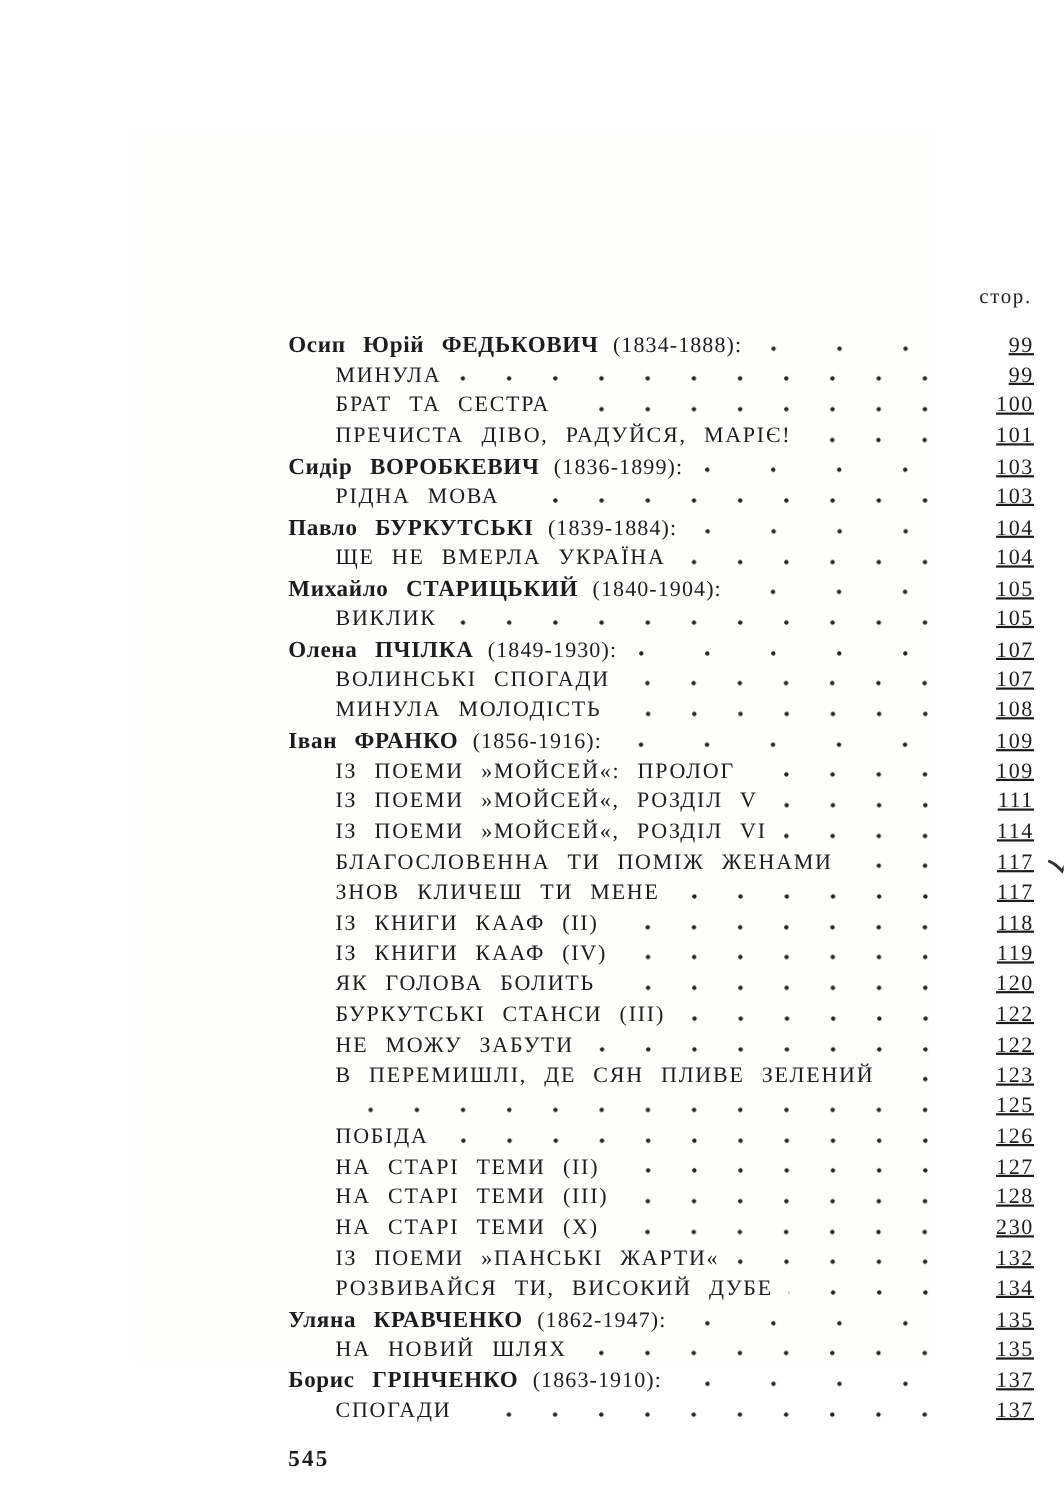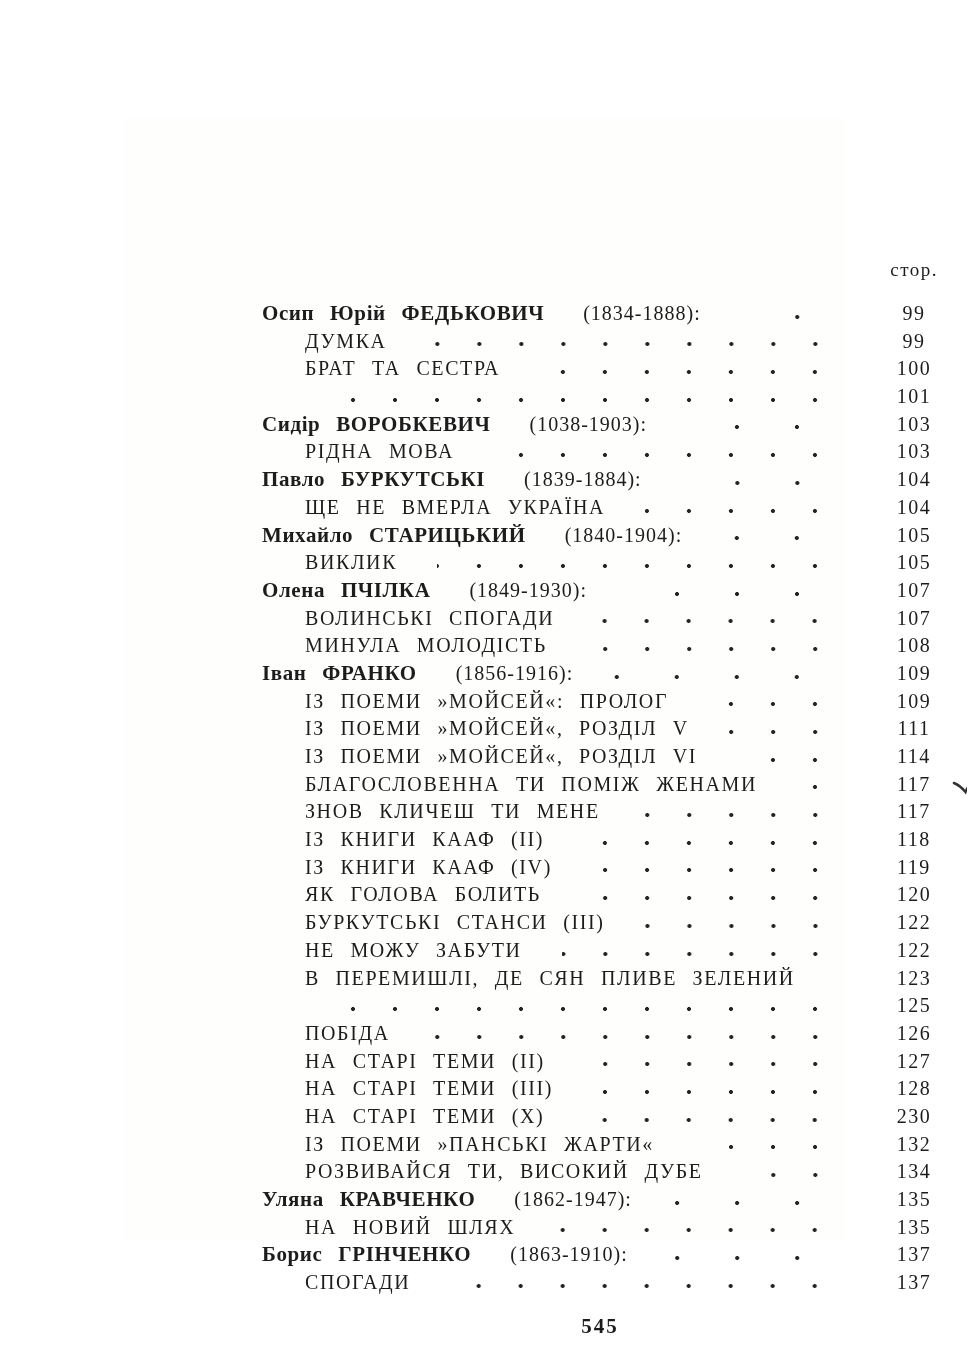--- a/index.html
+++ b/index.html
@@ -41,21 +41,20 @@
   }
   .rows { width: 100%; }
   .row {
     position: relative;
     display: flex;
     align-items: baseline;
     height: 27.7px;
     line-height: 27.7px;
     font-size: 20px;
     white-space: nowrap;
-    gap: 26px;
   }
   .row.work { padding-left: 43px; }
   .name {
     font-weight: bold;
     font-size: 21px;
     word-spacing: 10px;
     letter-spacing: 0.6px;
   }
   .dates {
     margin-left: 13px;
@@ -74,73 +73,75 @@
     background-image: radial-gradient(circle at 3px 5px, #242424 1.6px, rgba(0,0,0,0) 2.3px);
     background-size: 42px 10px;
     background-repeat: repeat-x;
     background-position: right center;
   }
   .row.author .leader {
     background-size: 60px 10px;
   }
   .page {
     flex: 0 0 52px;
-    text-align: center;
+    text-align: right;
     letter-spacing: 1.5px;
+    text-decoration: underline;
   }
   .check {
     position: absolute;
     right: -54px;
     bottom: 3px;
     width: 42px;
     height: 30px;
   }
   .check svg { display: block; }
   .footer-page {
     position: absolute;
     left: 140px;
     top: 1196px;
     width: 676px;
-    text-align: center;
+    text-align: left;
     font-size: 21px;
     letter-spacing: 2px;
     font-weight: bold;
   }
 </style>
 </head>
 <body>
 
 <div class="sheet">
   <div class="scan-page">
     <div class="content">
       <div class="col-header">стор.</div>
       <div class="rows">
           <div class="row author">
             <span class="name">Осип Юрій ФЕДЬКОВИЧ</span>
             <span class="dates">(1834-1888):</span>
             <span class="leader"></span>
             <span class="page">99</span>
           </div>
           <div class="row work">
-            <span class="title">ДУМКА</span>
+            <span class="title">МИНУЛА</span>
             <span class="leader"></span>
             <span class="page">99</span>
           </div>
           <div class="row work">
             <span class="title">БРАТ ТА СЕСТРА</span>
             <span class="leader"></span>
             <span class="page">100</span>
           </div>
           <div class="row work">
+            <span class="title">ПРЕЧИСТА ДІВО, РАДУЙСЯ, МАРІЄ!</span>
             <span class="leader"></span>
             <span class="page">101</span>
           </div>
           <div class="row author">
             <span class="name">Сидір ВОРОБКЕВИЧ</span>
-            <span class="dates">(1038-1903):</span>
+            <span class="dates">(1836-1899):</span>
             <span class="leader"></span>
             <span class="page">103</span>
           </div>
           <div class="row work">
             <span class="title">РІДНА МОВА</span>
             <span class="leader"></span>
             <span class="page">103</span>
           </div>
           <div class="row author">
             <span class="name">Павло БУРКУТСЬКІ</span>

